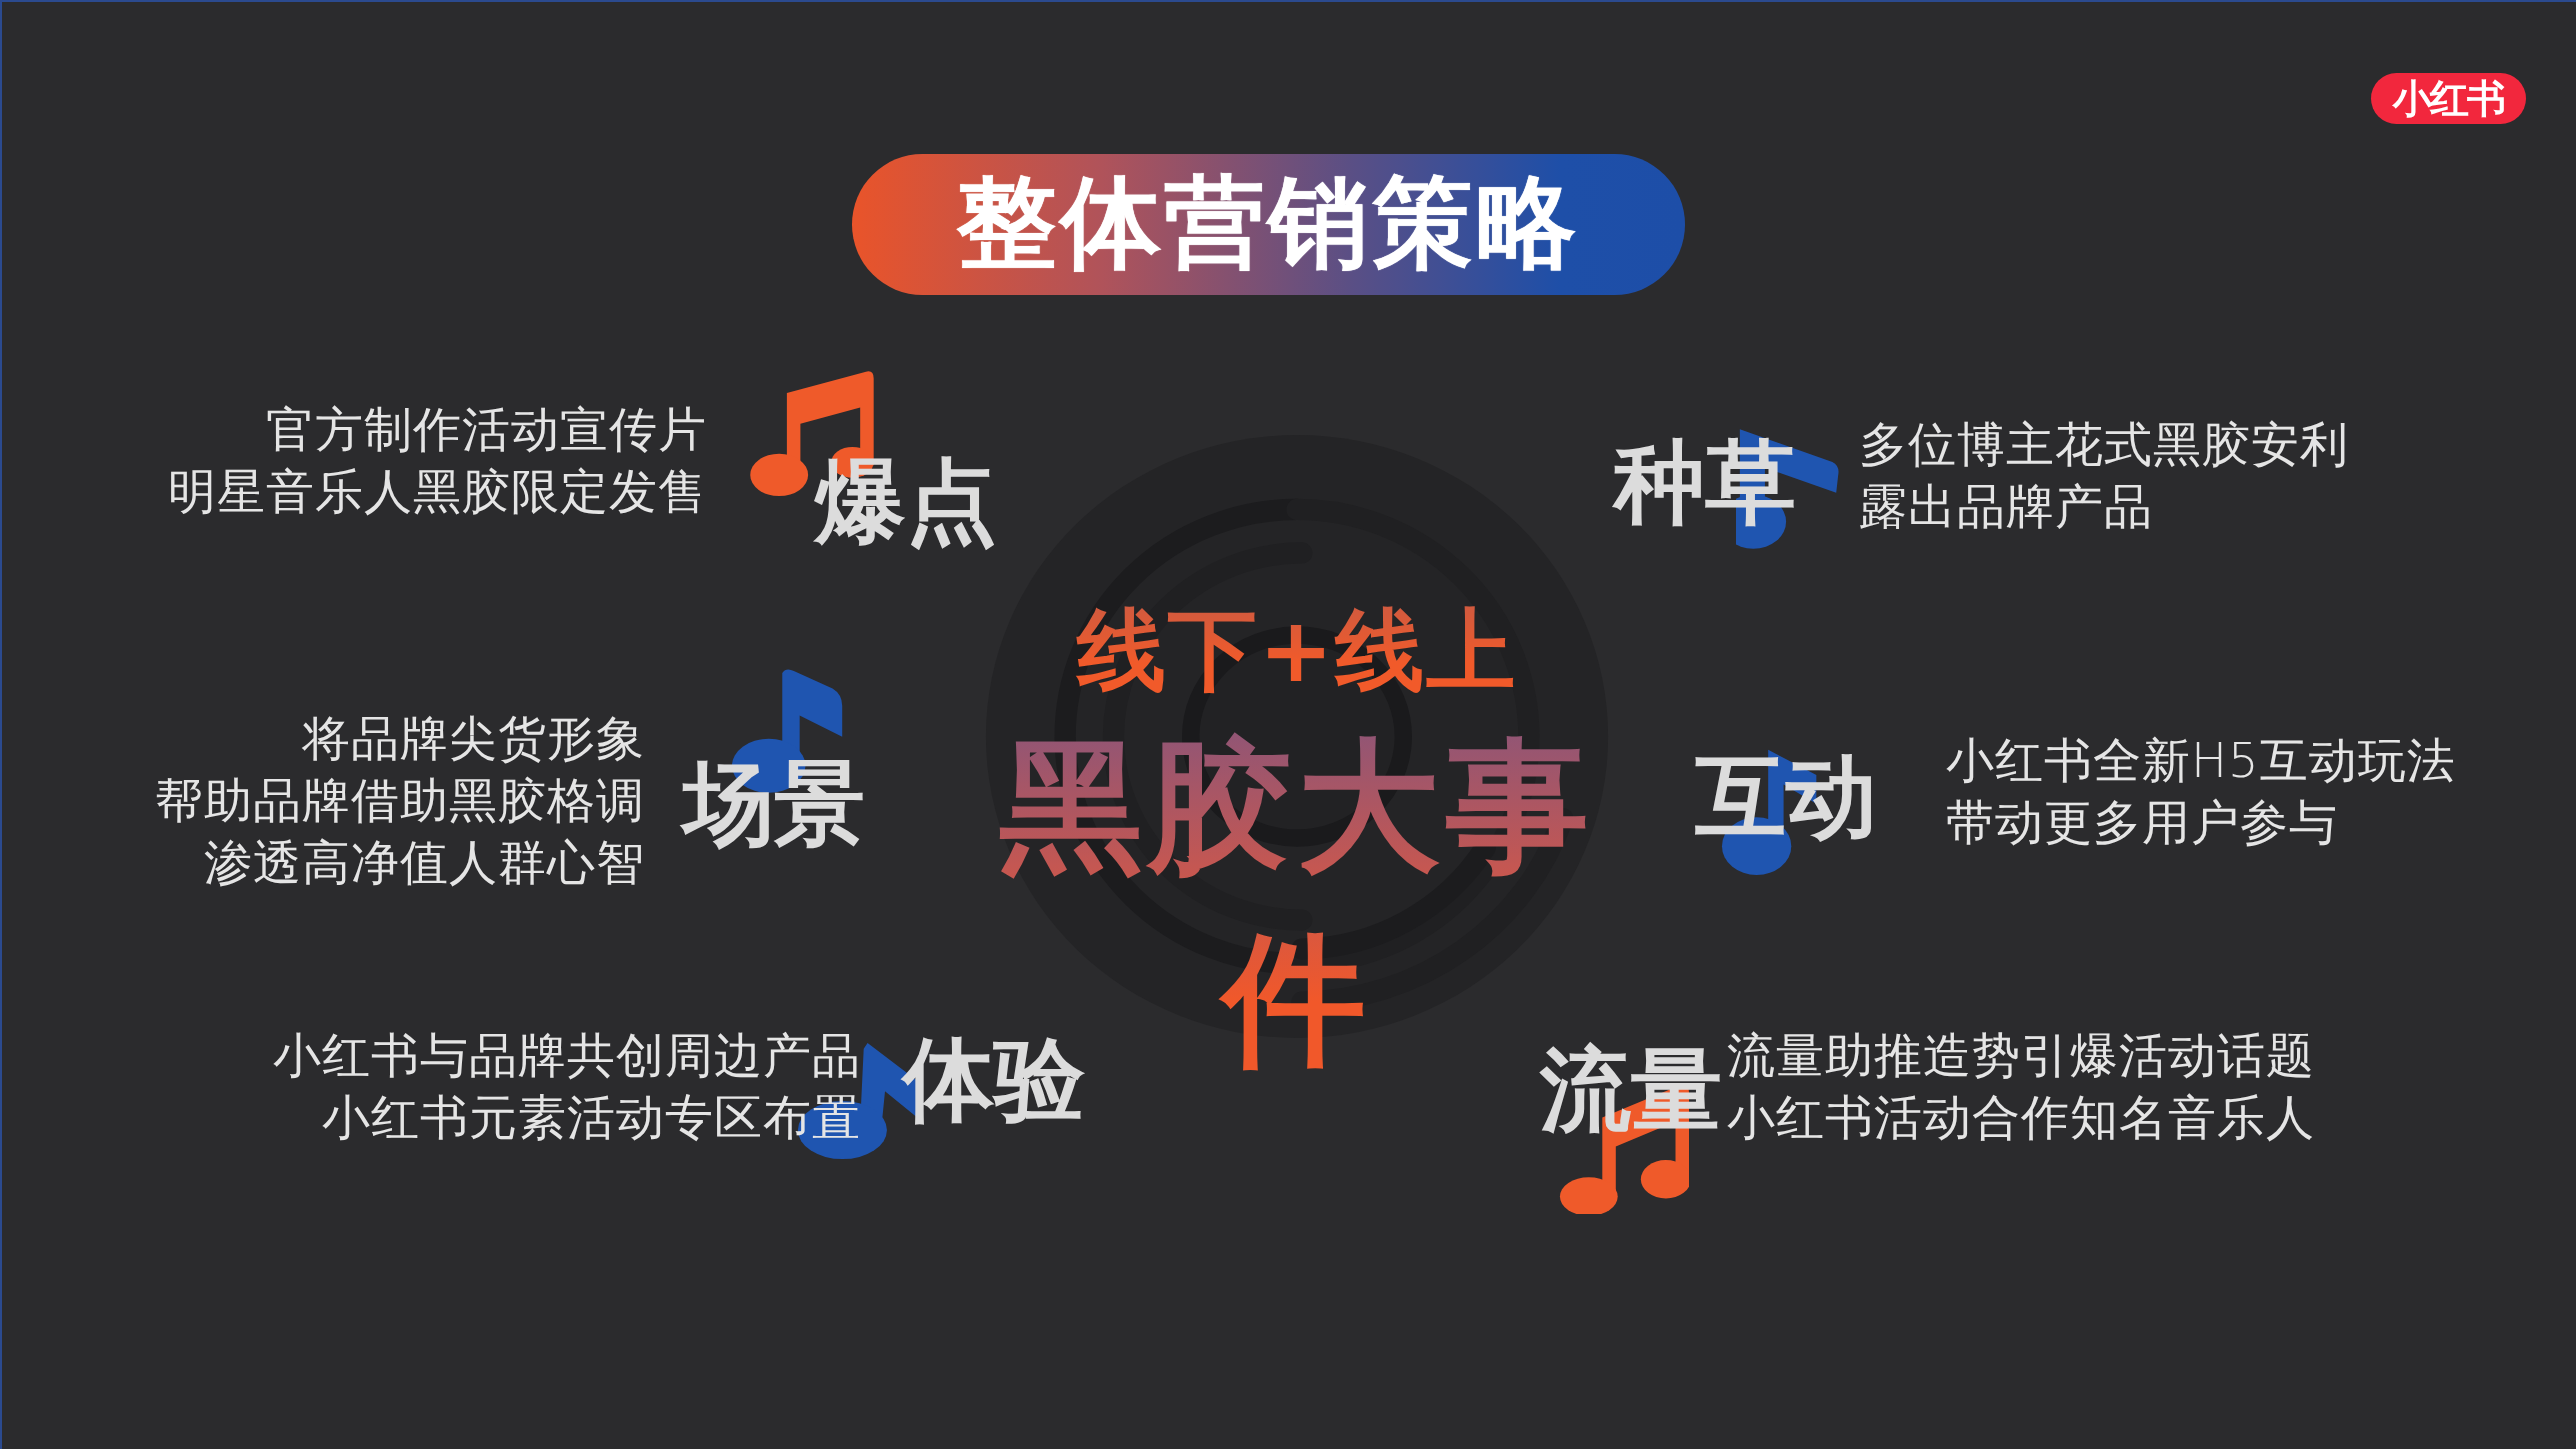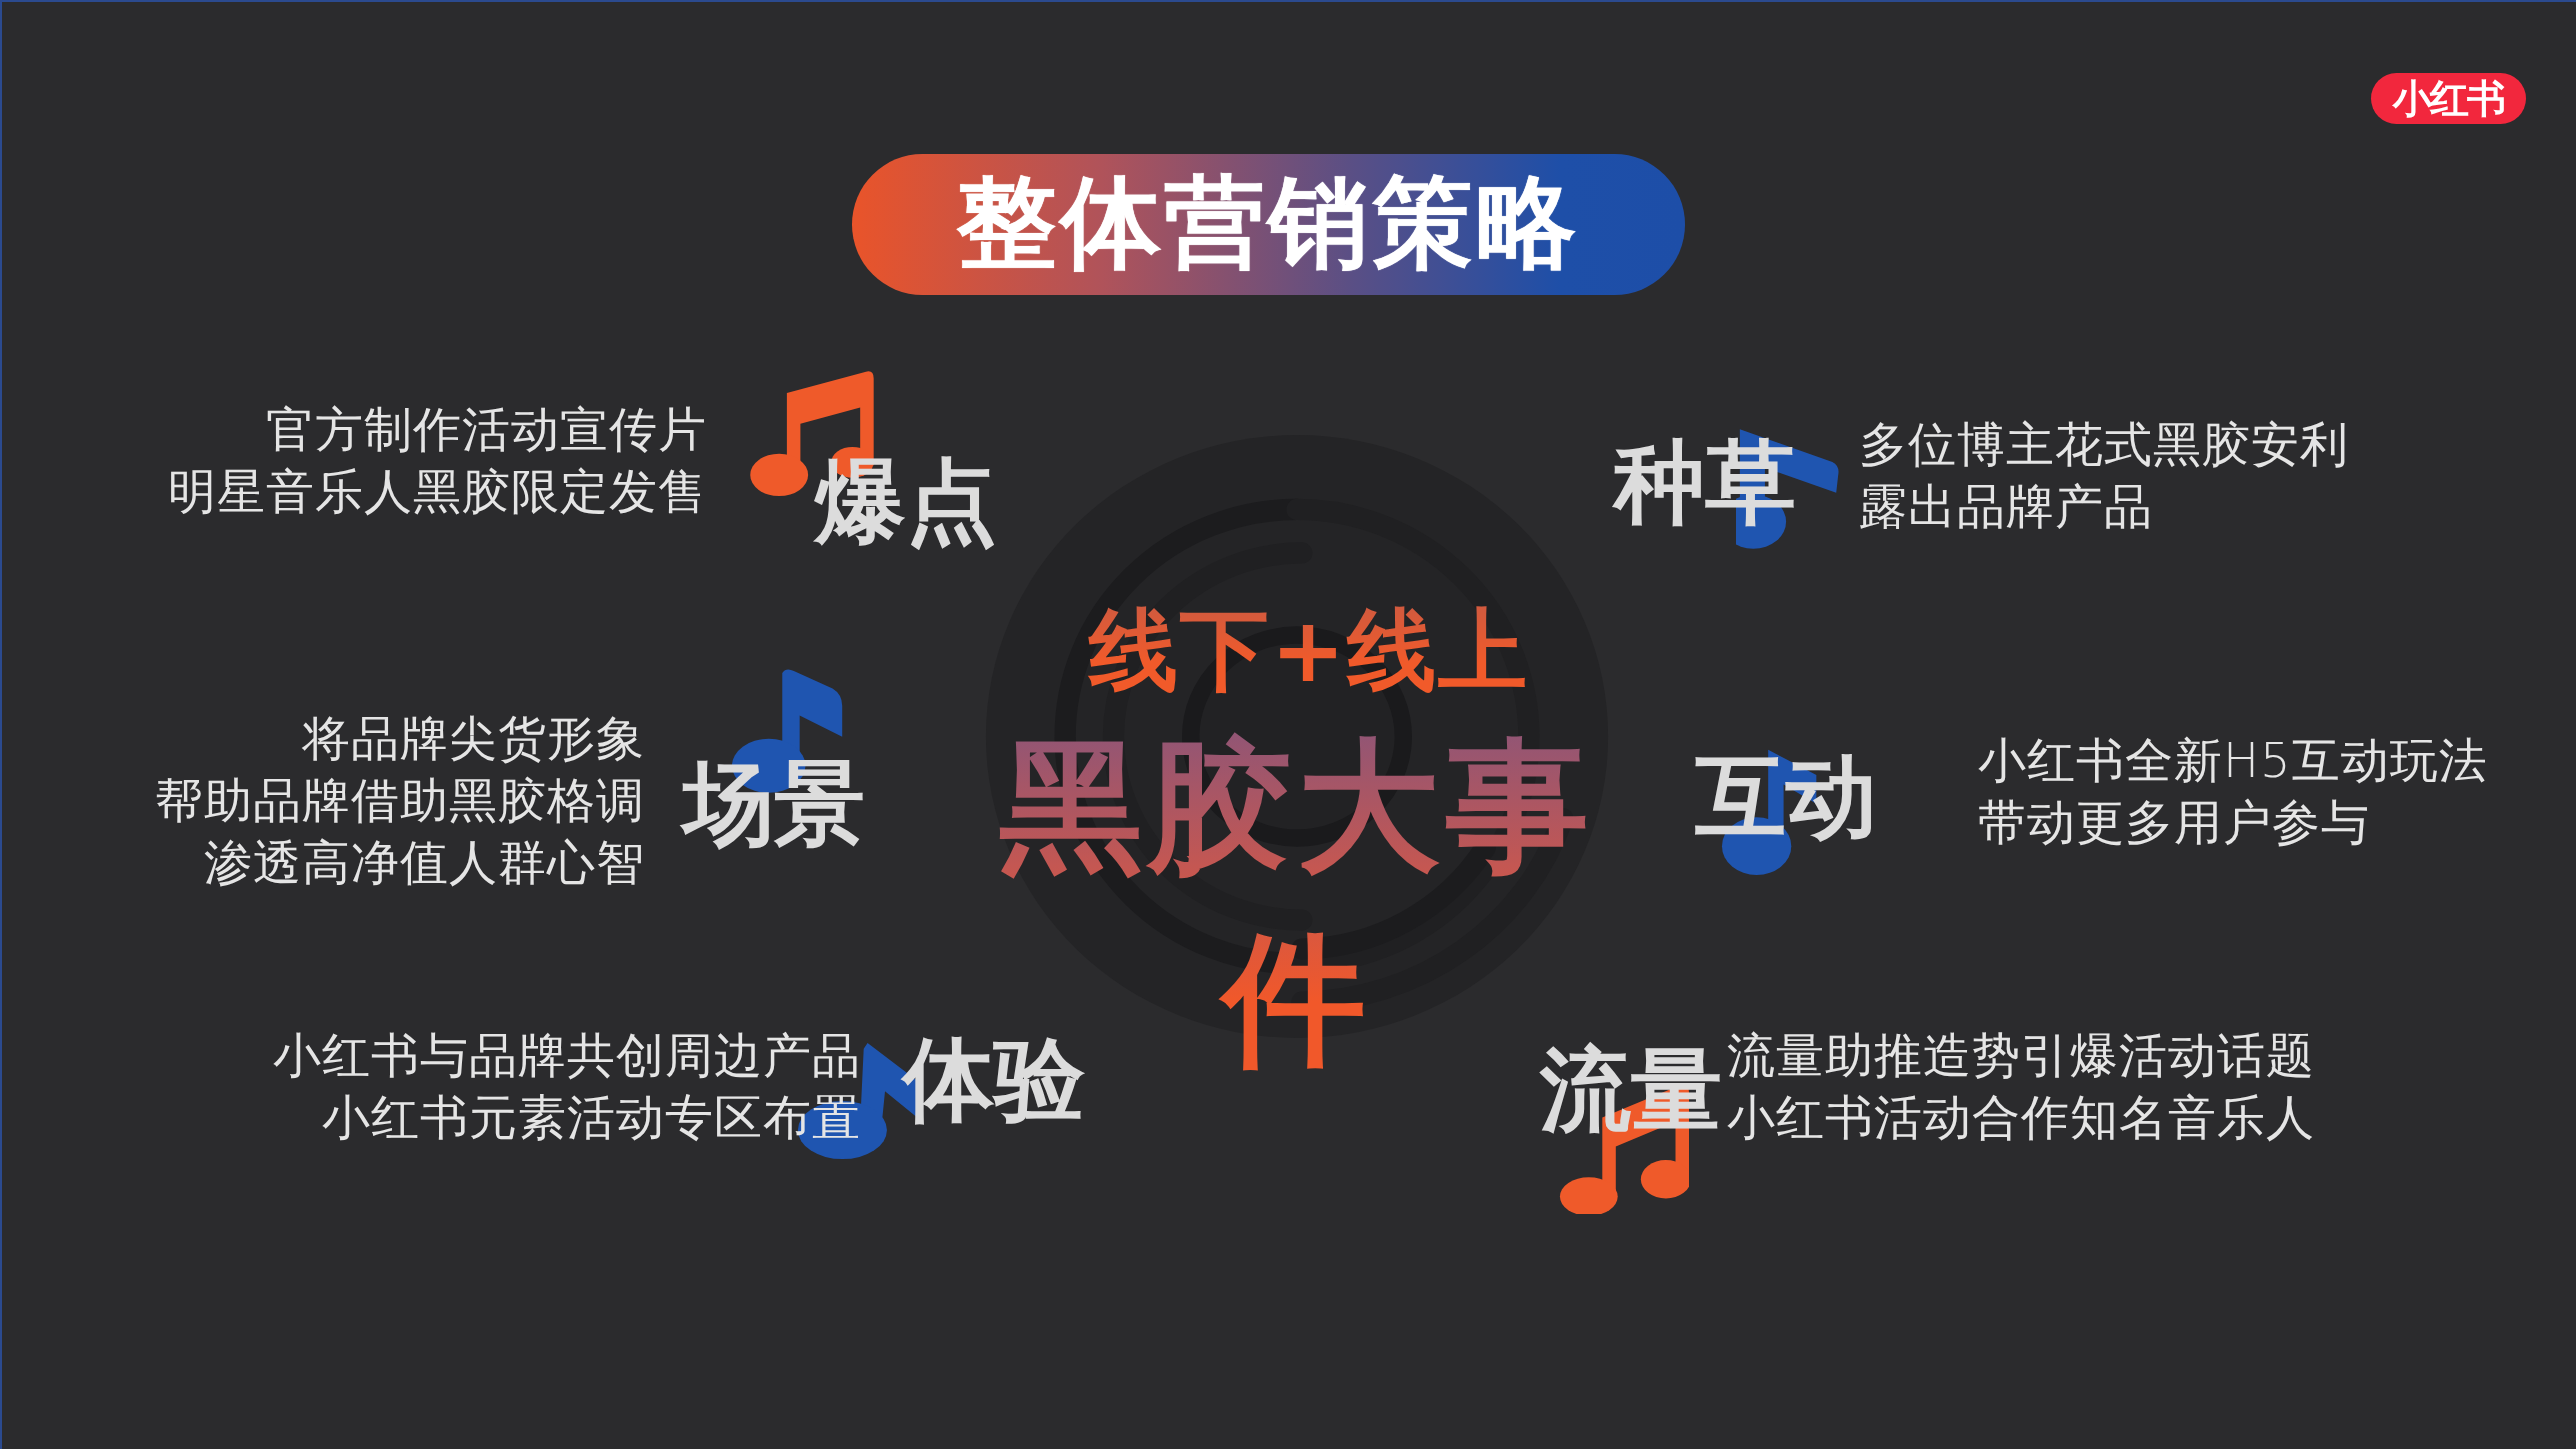--- a/index.html
+++ b/index.html
@@ -33,21 +33,21 @@
     .title-pill span {
       color: #ffffff; font-weight: 900; font-size: 100px; letter-spacing: 3.9px;
       text-shadow: 0 0 1px #fff;
     }
     
     .vinyl {
       position: absolute; left: 981px; top: 430px; width: 628px; height: 609px;
     }
     
     .center-sub {
-      position: absolute; left: 1063px; top: 589px; width: 464px; text-align: right;
+      position: absolute; left: 1063px; top: 589px; width: 464px; text-align: center;
       font-size: 89px; font-weight: 900; letter-spacing: 1.9px;
       background: linear-gradient(180deg, #c95a44 0%, #f15a2a 60%, #f15a2a 100%);
       -webkit-background-clip: text; background-clip: text; color: transparent;
     }
     .center-main {
       position: absolute; left: 928px; top: 710px; width: 734px; text-align: center;
       font-size: 143px; font-weight: 900; letter-spacing: 5.8px;
       background: linear-gradient(180deg, #8a557a 0%, #c45752 40%, #f1582a 75%, #f1582a 100%);
       -webkit-background-clip: text; background-clip: text; color: transparent;
     }
@@ -122,21 +122,21 @@
     <div>将品牌尖货形象</div>
     <div>帮助品牌借助黑胶格调</div>
     <div>渗透高净值人群心智</div>
   </div>
 
   <svg class="note" style="left:1718px; top:744px; width:106px; height:130px;" viewBox="0 0 110 135">
     <path d="M50 4 L100 30 L100 60 L66 40 L66 104 L50 104 Z" fill="#1f55b0"></path>
     <ellipse cx="38" cy="104" rx="36" ry="30" fill="#1f55b0"></ellipse>
   </svg>
   <div class="tag" style="left:1693px; top:749px;">互动</div>
-  <div class="desc" style="left:1944px; top:727px;margin-left:32px;">
+  <div class="desc" style="left:1944px; top:727px;">
     <div>小红书全新H5互动玩法</div>
     <div>带动更多用户参与</div>
   </div>
 
   <svg class="note" style="left:790px; top:1039px; width:126px; height:121px;" viewBox="0 0 130 125">
     <path d="M78 2 L128 40 L128 78 L96 52 L92 92 L70 92 L74 8 Z" fill="#1f55b0"></path>
     <ellipse cx="52" cy="92" rx="46" ry="30" fill="#1f55b0"></ellipse>
   </svg>
   <div class="tag" style="left:901px; top:1032px;">体验</div>
   <div class="desc right" style="right:1715px; top:1022px;">

